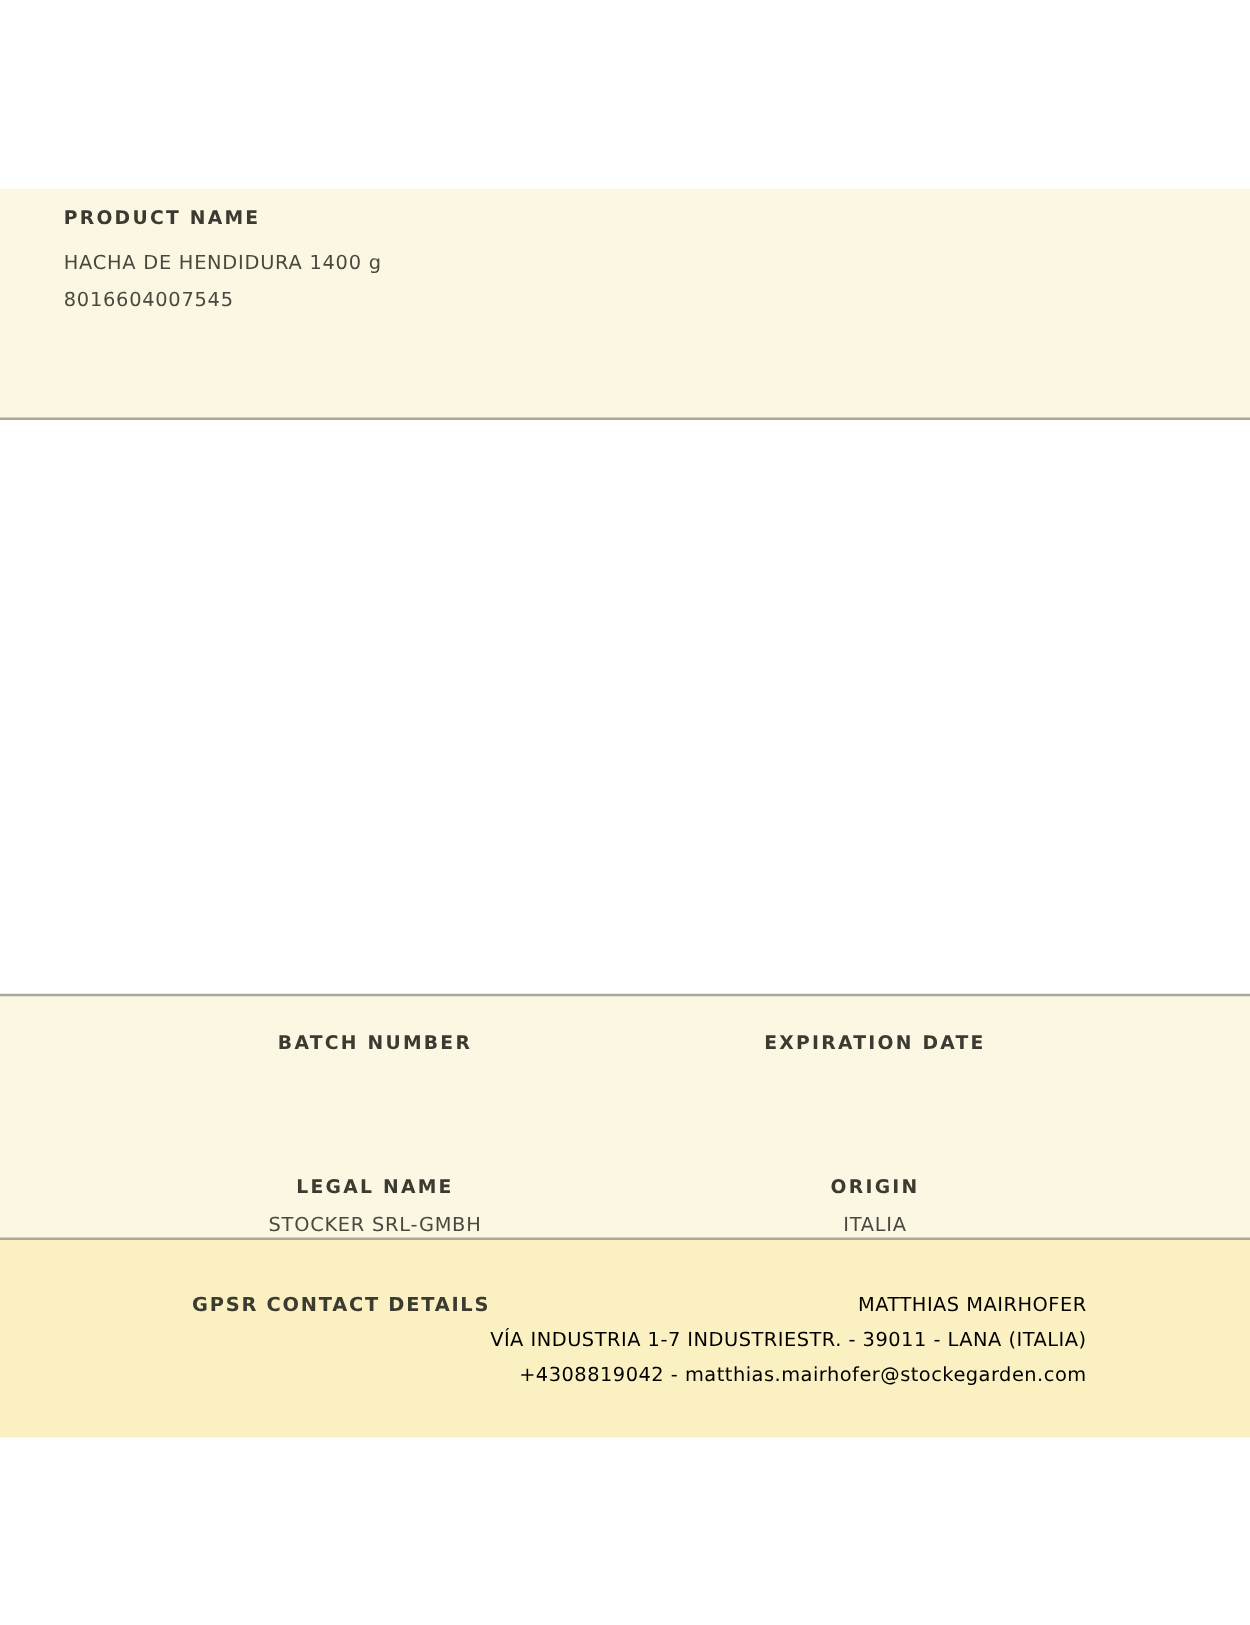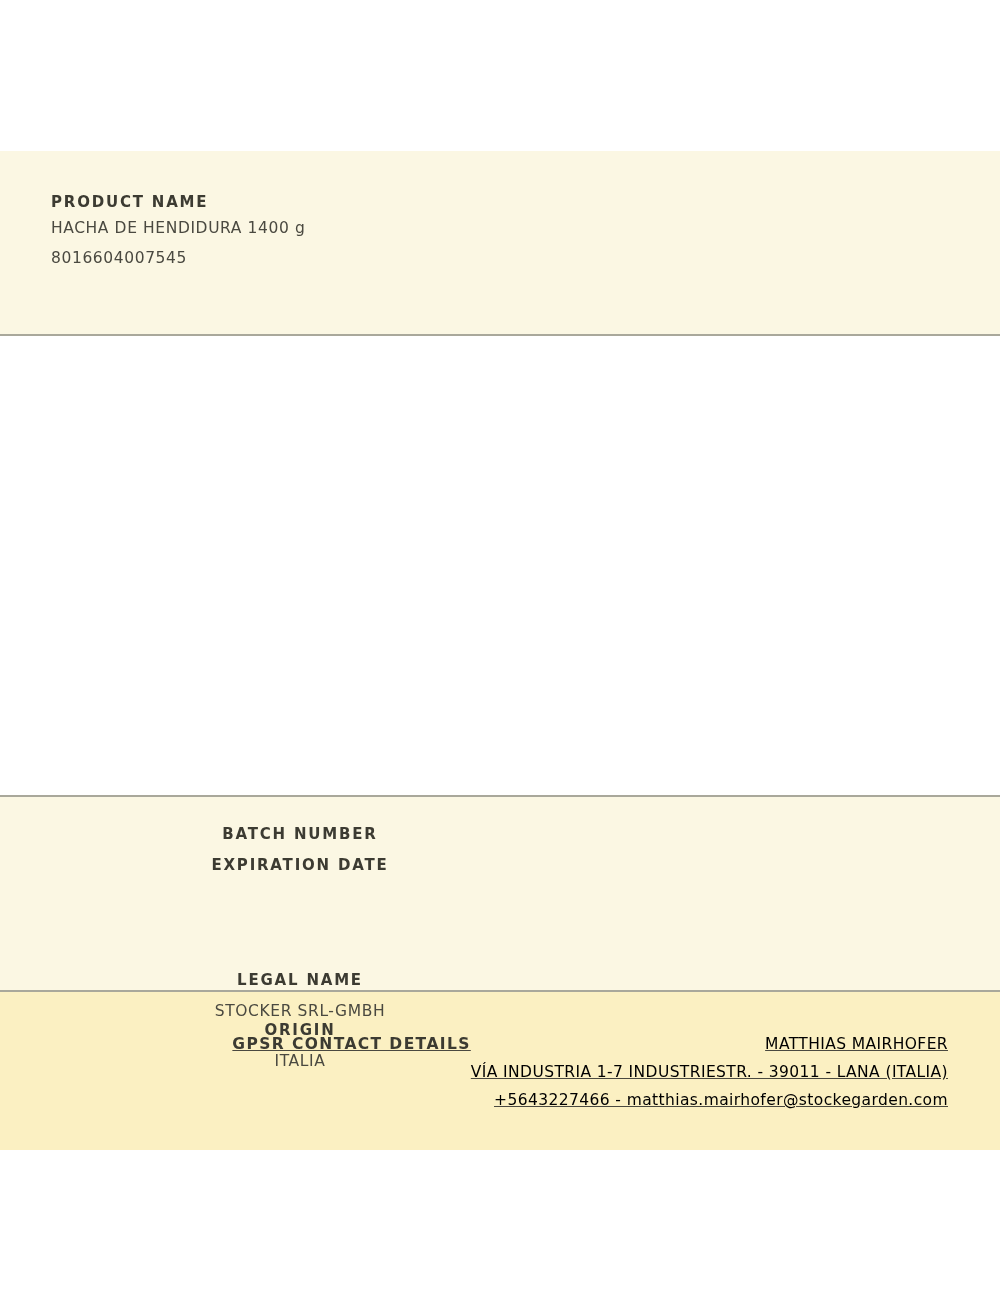--- a/index.html
+++ b/index.html
@@ -22,64 +22,63 @@
   }
   .top-spacer { height: 151px; background: #FFFFFF; }
   .mid-spacer { height: 459px; background: #FFFFFF; }
 
   
   .section-product {
     box-sizing: border-box;
     height: 185px;
     background: #FBF7E3;
     border-bottom: 2px solid #A9A89B;
-    padding: 42px 51px 0 51px;
+    padding: 14px 51px 0 51px;
   }
   .field-label {
     font-size: 15px;
     font-weight: 700;
     letter-spacing: 1.8px;
     line-height: 19px;
     color: #3C3B32;
   }
   .field-value {
     font-size: 15.5px;
     font-weight: 400;
     letter-spacing: 0.6px;
     line-height: 19px;
     color: #4A4940;
   }
-  .section-product .field-value { margin-top: 7px; }
+  .section-product .field-value { margin-top: 17px; }
   .section-product .ean-label { margin-top: 44px; }
   .section-product .ean-value { margin-top: 11px; }
 
   
   .section-details {
     box-sizing: border-box;
     height: 197px;
     background: #FBF7E3;
     border-top: 2px solid #A9A89B;
     border-bottom: 2px solid #A9A89B;
     padding: 28px 100px 0 100px;
   }
-  .details-row { display: flex; flex-direction: column; }
+  .details-row { display: flex; }
   .details-col { width: 50%; text-align: center; }
   .details-row.second { margin-top: 84px; }
   .details-col .field-value { margin-top: 12px; }
 
   
   .section-gpsr {
     box-sizing: border-box;
     height: 158px;
     background: #FBF0C2;
     padding: 43px 52px 0 75px;
     display: flex;
-    justify-content: flex-end;
+    justify-content: center;
     align-items: flex-start;
-    text-decoration: underline;
   }
   .gpsr-title {
     font-size: 15.5px;
     font-weight: 700;
     letter-spacing: 1.4px;
     line-height: 19px;
     color: #3C3B32;
     white-space: nowrap;
   }
   .gpsr-contact { text-align: right; }
@@ -129,17 +128,17 @@
         <div class="field-value">ITALIA</div>
       </div>
     </div>
   </div>
 
   <div class="section-gpsr">
     <div class="gpsr-title">GPSR CONTACT DETAILS</div>
     <div class="gpsr-contact">
       <div class="contact-line">MATTHIAS MAIRHOFER</div>
       <div class="contact-line">VÍA INDUSTRIA 1-7 INDUSTRIESTR. - 39011 - LANA (ITALIA)</div>
-      <div class="contact-line">+5643227466 - matthias.mairhofer@stockegarden.com</div>
+      <div class="contact-line">+4308819042 - matthias.mairhofer@stockegarden.com</div>
     </div>
   </div>
 
 </div>
 
 </body></html>

